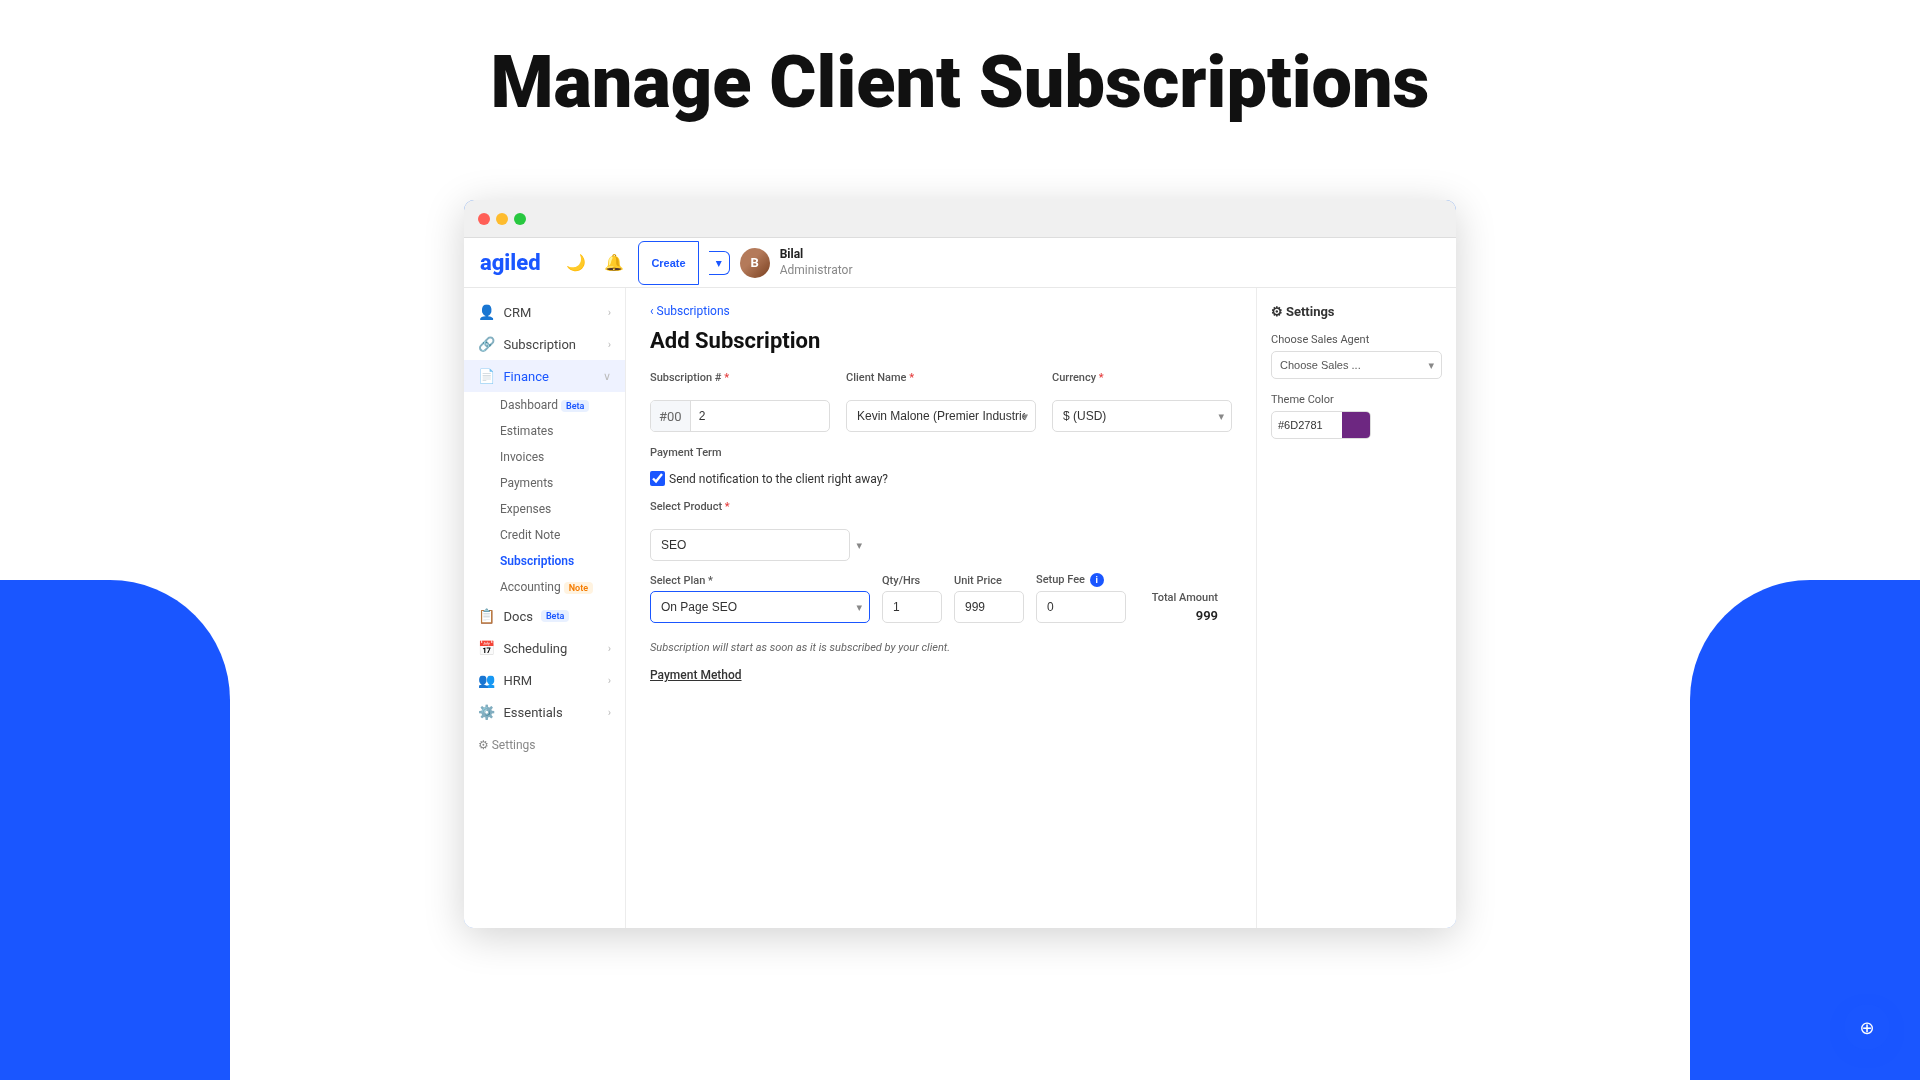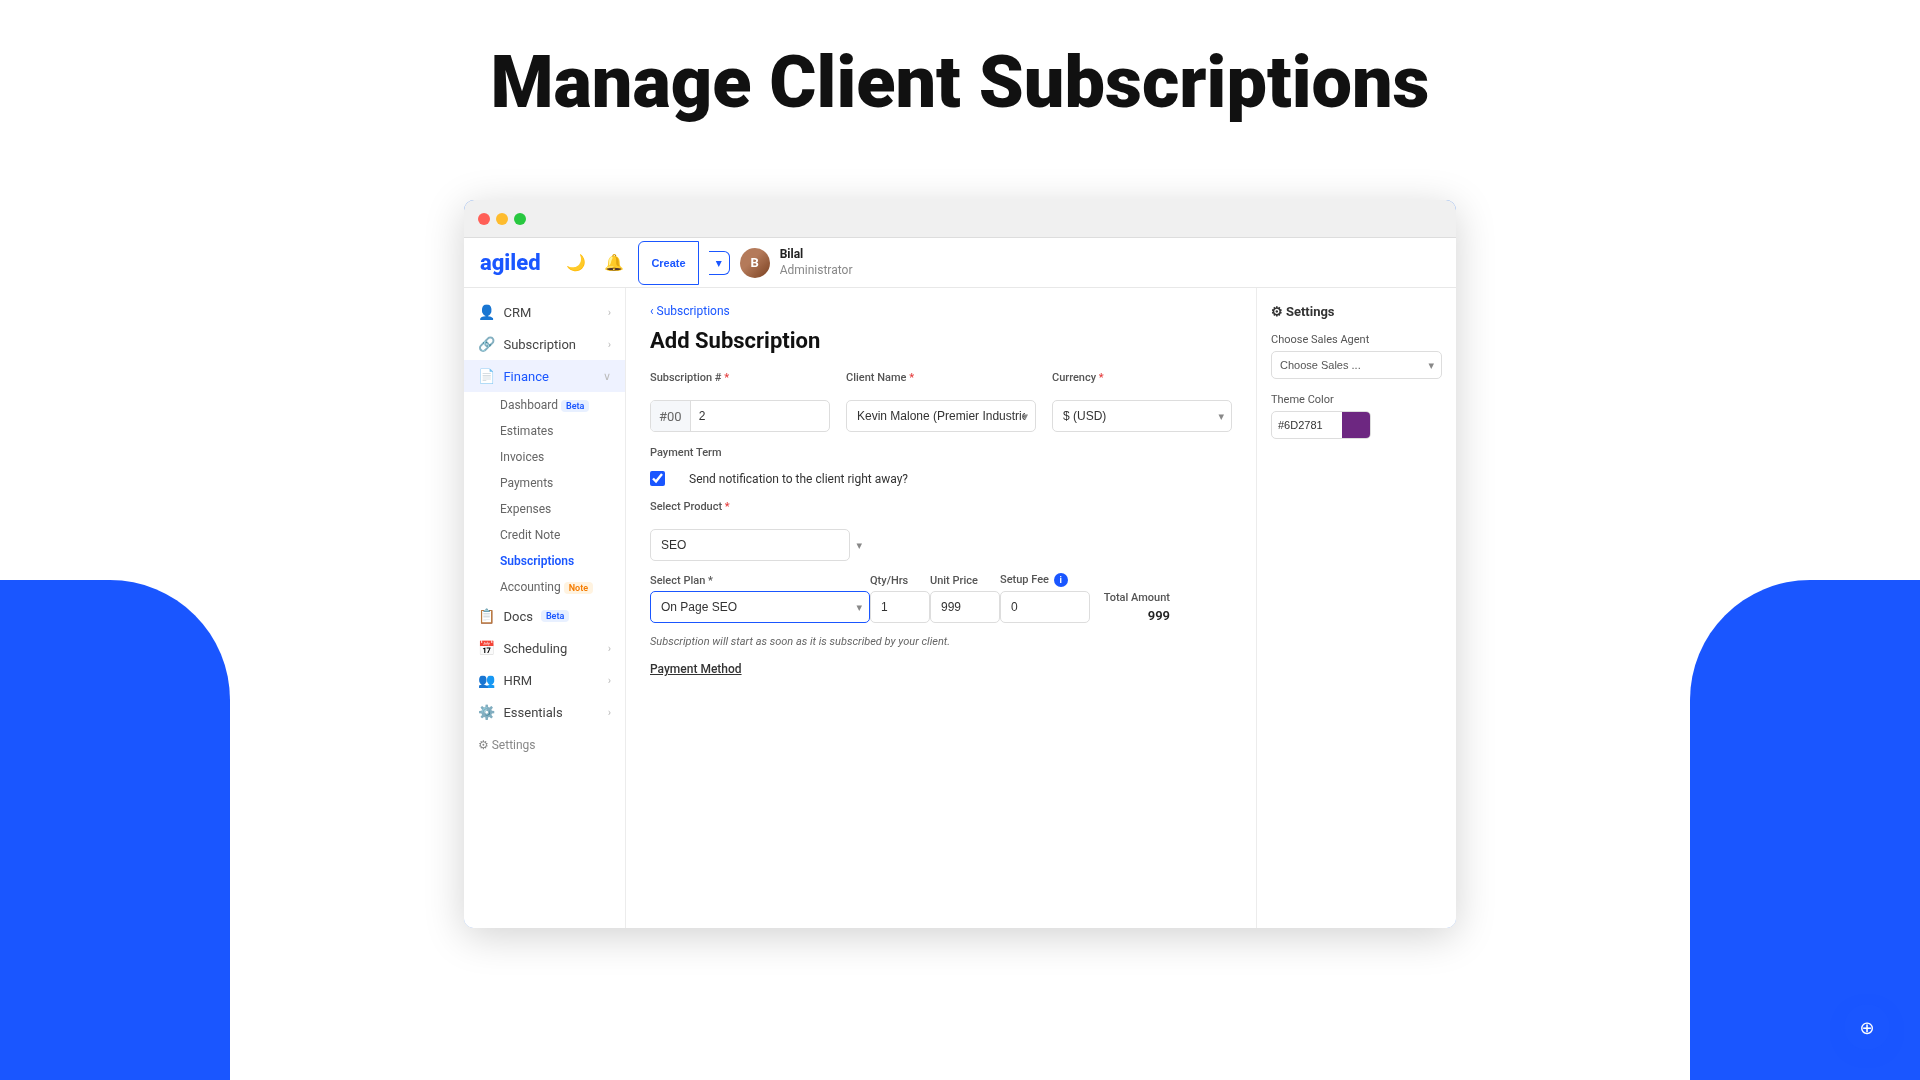--- a/index.html
+++ b/index.html
@@ -322,36 +322,37 @@
     }
 
     .subscription-num { width: 180px; }
     .client-name-wrap { flex: 1; }
     .currency-wrap { width: 180px; }
     .payment-term-wrap { width: 100%; }
 
     .checkbox-row {
       display: flex;
       align-items: center;
-      gap: 24px;
+      gap: 4px;
       margin-bottom: 14px;
     }
     .checkbox-row input[type=checkbox] {
       accent-color: #1a56ff;
       width: 15px;
       height: 15px;
     }
     .checkbox-label { font-size: 12px; color: #333; }
 
     .product-select-wrap { width: 220px; }
 
     .plan-row {
       display: flex;
       align-items: flex-end;
-      margin-bottom: 12px;
+      gap: 12px;
+      margin-bottom: 18px;
     }
     .plan-col-label {
       font-size: 11px;
       color: #555;
       font-weight: 500;
       margin-bottom: 4px;
     }
     .plan-select-wrap { width: 220px; }
     .qty-wrap { width: 60px; }
     .unit-price-wrap { width: 70px; }

